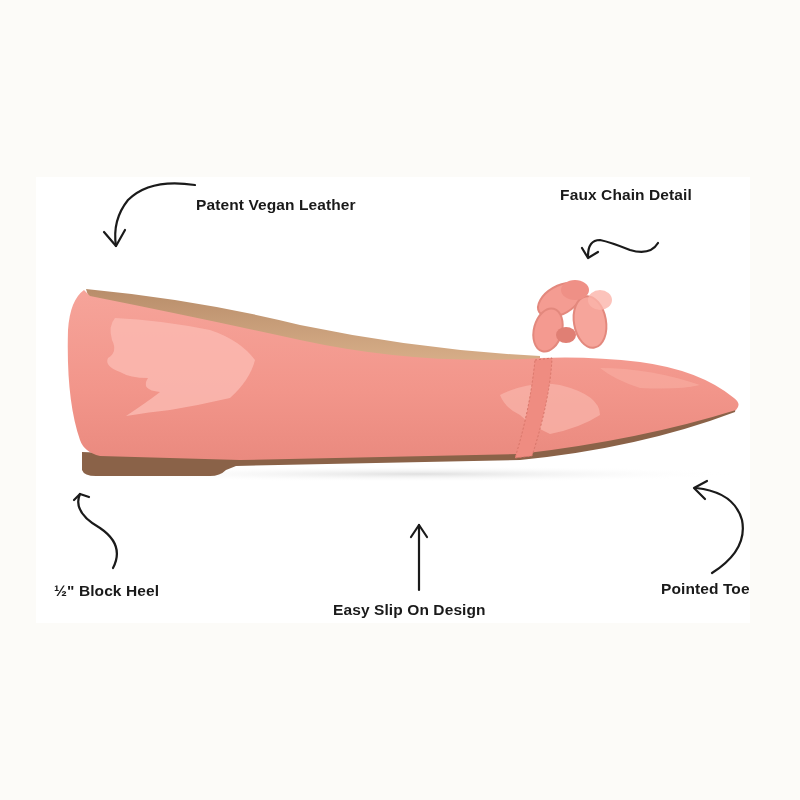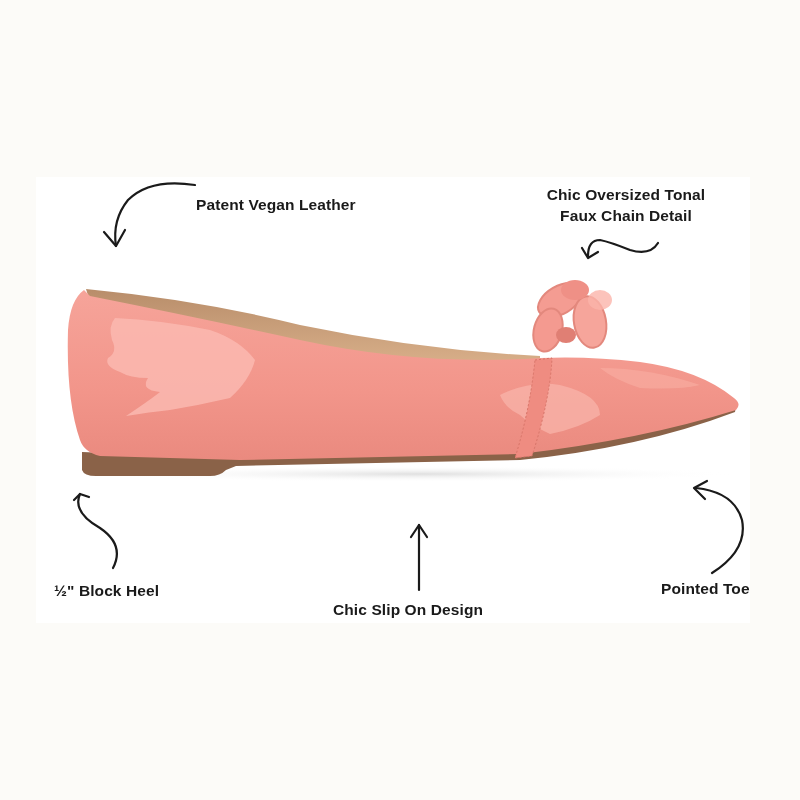--- a/index.html
+++ b/index.html
@@ -87,21 +87,20 @@
     <path d="M411 537 L419 525 L427 537"></path>
 
     <path d="M712 573 Q748 550 742 520 Q734 492 696 488"></path>
     <path d="M707 481 L694 488 L705 499"></path>
   </g>
 </svg>
 
 <div class="label" style="left:196px; top:194px;text-align:center;">Patent Vegan Leather</div>
 
 <div class="label center" style="left:526px; top:184px; width:200px;">
-  <div>Chic Oversized Tonal</div>
   <div>Faux Chain Detail</div>
 </div>
 
 <div class="label" style="left:54px; top:580px;">½" Block Heel</div>
 
-<div class="label" style="left:333px; top:599px;">Chic Slip On Design</div>
+<div class="label" style="left:333px; top:599px;">Easy Slip On Design</div>
 
 <div class="label" style="left:617px; top:578px;margin-left:44px;">Pointed Toe</div>
 
 </body></html>

